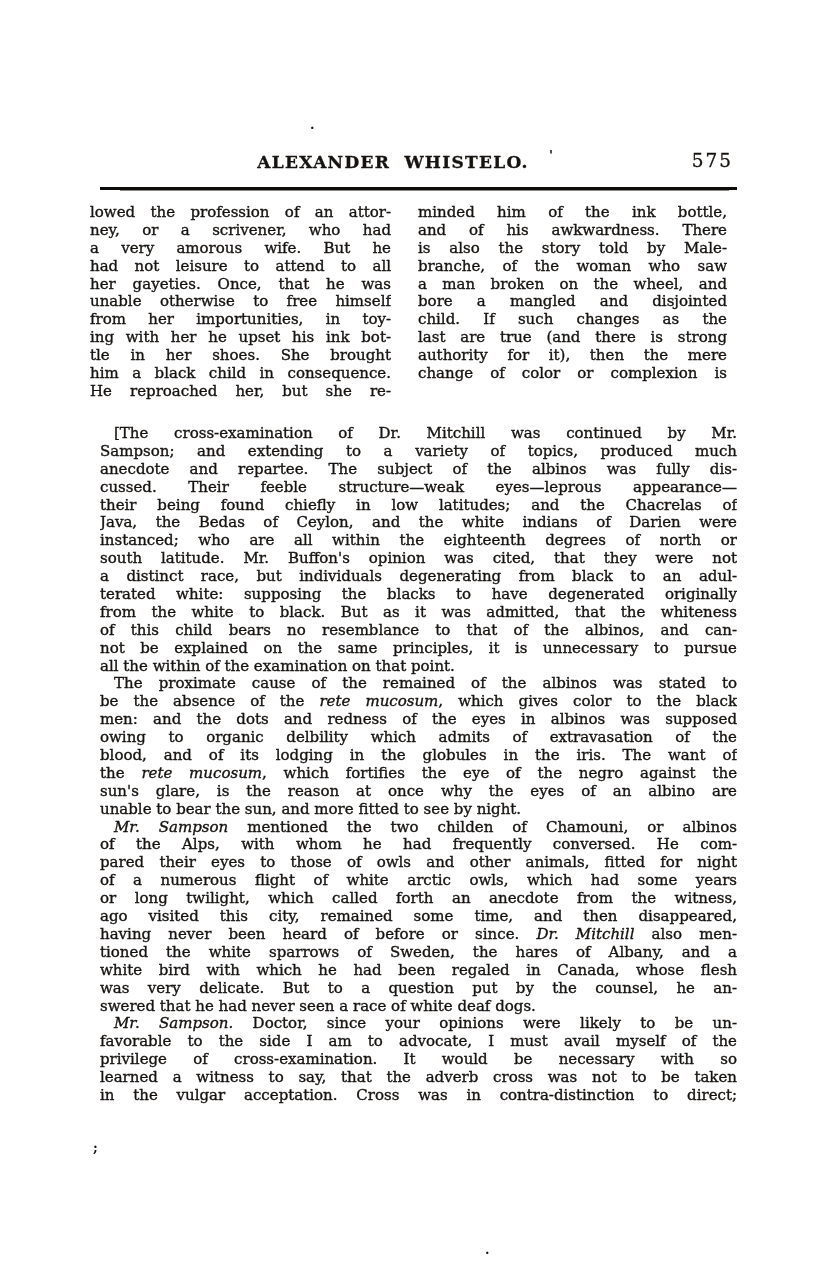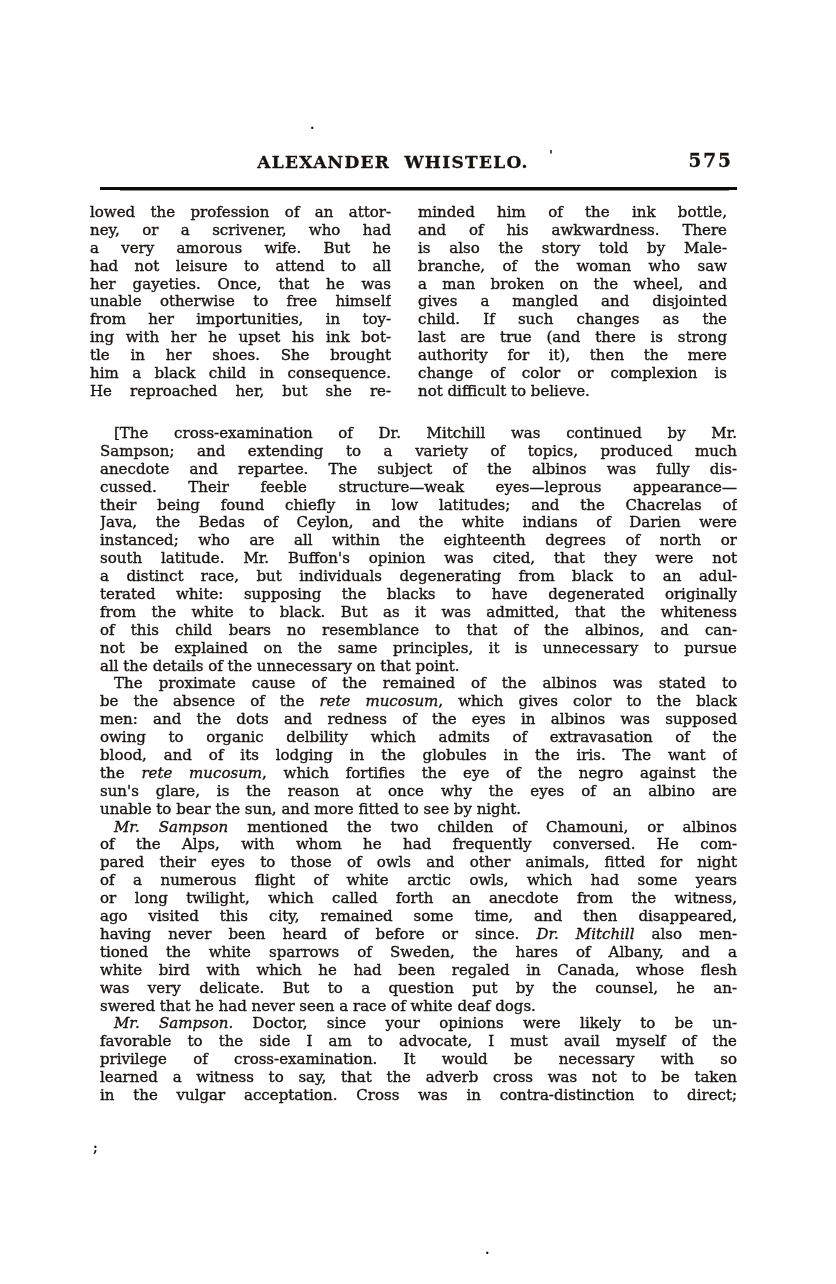--- a/index.html
+++ b/index.html
@@ -8,21 +8,21 @@
     font-family:"DejaVu Serif","Liberation Serif",serif;color:#171310;
   }
   .page{position:absolute;inset:0;}
   .header{position:absolute;top:150px;left:100px;width:637px;height:28px;}
   .running-title{
     position:absolute;left:46%;transform:translateX(-50%);top:2px;
     font-weight:bold;font-size:17px;letter-spacing:1.3px;word-spacing:7px;
     -webkit-text-stroke:0.3px #171310;white-space:nowrap;
   }
   .page-number{
-    position:absolute;right:4px;top:0;font-weight:bold;font-size:18.5px;letter-spacing:2px;
+    position:absolute;right:4px;top:0;font-weight:normal;font-size:18.5px;letter-spacing:2px;
     -webkit-text-stroke:0.3px #171310;
   }
   .rule{position:absolute;top:187px;left:100px;width:637px;height:3px;background:#0d0c0b;}
   .rule::after{content:"";position:absolute;left:20px;right:8px;top:3px;height:1px;background:#2a2622;opacity:.55;}
   .columns{position:absolute;top:204px;left:90px;width:637px;display:flex;}
   .col{overflow:hidden;}
   .col-left{width:301px;margin-right:27px;}
   .col-right{width:309px;}
   .line{
     font-size:15px;line-height:17.9px;height:17.9px;overflow:hidden;
@@ -61,45 +61,44 @@
         <div class="line">tle in her shoes.  She brought</div>
         <div class="line">him a black child in consequence.</div>
         <div class="line">He reproached her, but she re-</div>
       </div>
     <div class="col col-right" id="col-right">
         <div class="line">minded him of the ink bottle,</div>
         <div class="line">and of his awkwardness.  There</div>
         <div class="line">is also the story told by Male-</div>
         <div class="line">branche, of the woman who saw</div>
         <div class="line">a man broken on the wheel, and</div>
-        <div class="line">gives a mangled and disjointed</div>
+        <div class="line">bore a mangled and disjointed</div>
         <div class="line">child.  If such changes as the</div>
         <div class="line">last are true (and there is strong</div>
         <div class="line">authority for it), then the mere</div>
         <div class="line">change of color or complexion is</div>
-        <div class="line no-stretch">not difficult to believe.</div>
       </div>
   </div>
 
   <div class="bodytext" id="body-text">
       <div class="para">
         <div class="line first">[The cross-examination of Dr. Mitchill was continued by Mr.</div>
         <div class="line">Sampson; and extending to a variety of topics, produced much</div>
         <div class="line">anecdote and repartee.  The subject of the albinos was fully dis-</div>
         <div class="line">cussed.  Their feeble structure—weak eyes—leprous appearance—</div>
         <div class="line">their being found chiefly in low latitudes; and the Chacrelas of</div>
         <div class="line">Java, the Bedas of Ceylon, and the white indians of Darien were</div>
         <div class="line">instanced; who are all within the eighteenth degrees of north or</div>
         <div class="line">south latitude.  Mr. Buffon's opinion was cited, that they were not</div>
         <div class="line">a distinct race, but individuals degenerating from black to an adul-</div>
         <div class="line">terated white: supposing the blacks to have degenerated originally</div>
         <div class="line">from the white to black.  But as it was admitted, that the whiteness</div>
         <div class="line">of this child bears no resemblance to that of the albinos, and can-</div>
         <div class="line">not be explained on the same principles, it is unnecessary to pursue</div>
-        <div class="line no-stretch">all the details of the unnecessary on that point.</div>
+        <div class="line no-stretch">all the within of the examination on that point.</div>
       </div>
       <div class="para">
         <div class="line first">The proximate cause of the remained of the albinos was stated to</div>
         <div class="line">be the absence of the <em>rete mucosum</em>, which gives color to the black</div>
         <div class="line">men: and the dots and redness of the eyes in albinos was supposed</div>
         <div class="line">owing to organic delbility which admits of extravasation of the</div>
         <div class="line">blood, and of its lodging in the globules in the iris.  The want of</div>
         <div class="line">the <em>rete mucosum</em>, which fortifies the eye of the negro against the</div>
         <div class="line">sun's glare, is the reason at once why the eyes of an albino are</div>
         <div class="line no-stretch">unable to bear the sun, and more fitted to see by night.</div>

